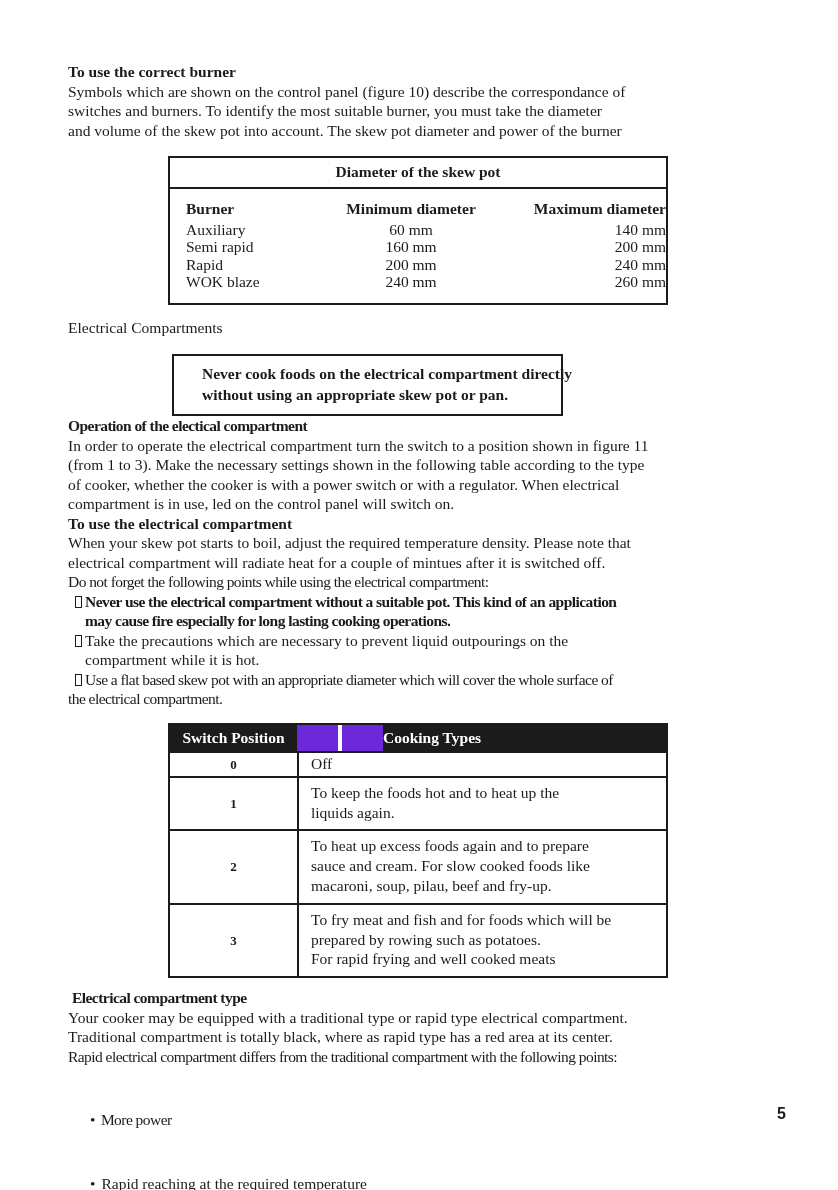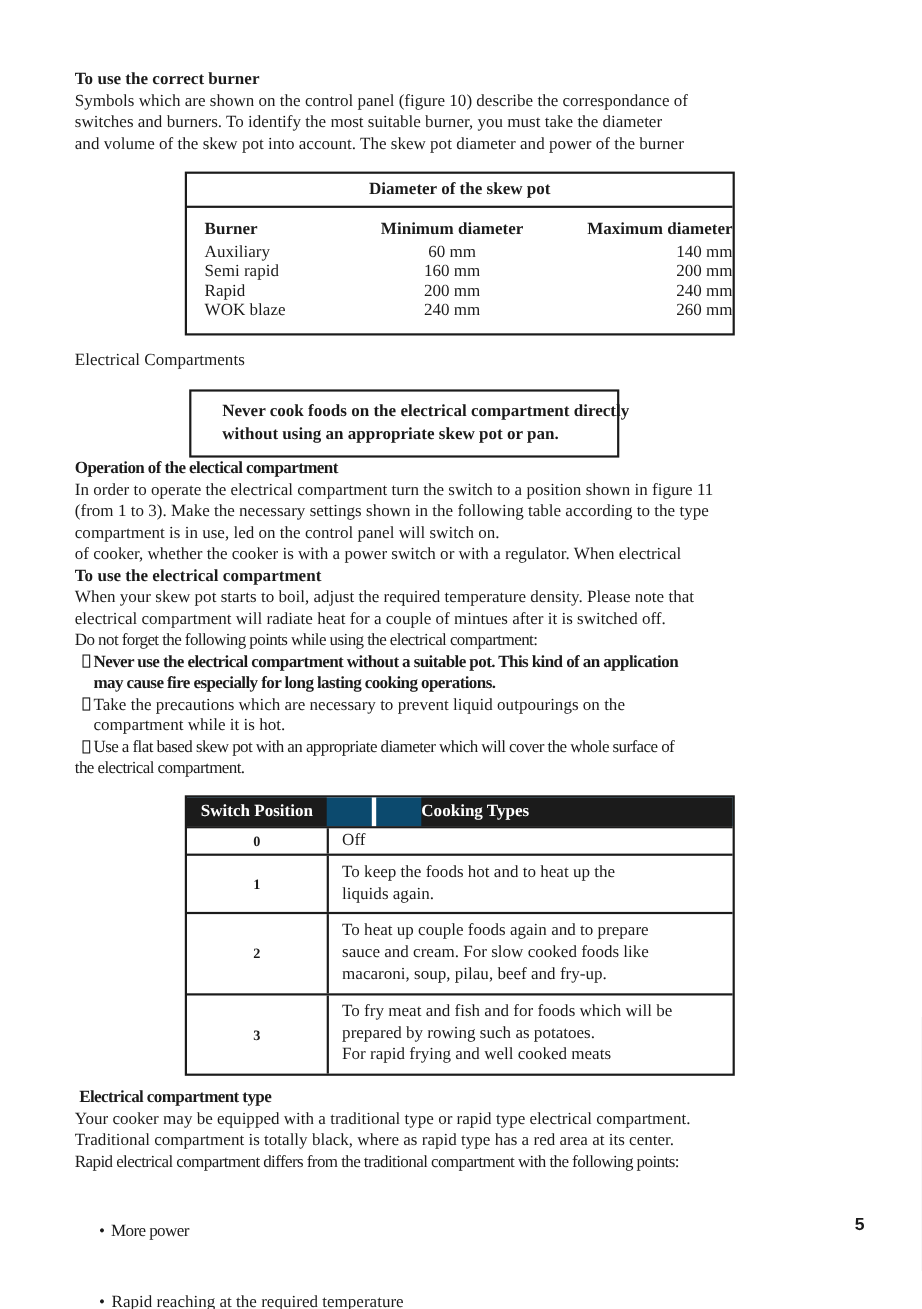--- a/index.html
+++ b/index.html
@@ -39,21 +39,21 @@
   .mt13 { margin-top:13px; }
 
   
   .blt { padding-left:7px; white-space:nowrap; }
   .blt-cont { padding-left:17px; white-space:nowrap; }
   .tofu { display:inline-block; width:7px; height:12px; border:1.5px solid #1b1b1b;
           margin-right:3px; vertical-align:-1px; box-sizing:border-box; }
 
   
   .tbl2 { margin:14px 0 0 100px; width:500px; border:2px solid #1b1b1b; box-sizing:border-box; }
-  .tbl2-head { display:flex; background:#0c4a6e;gap:41px; }
+  .tbl2-head { display:flex; background:#6d28d9;gap:41px; }
   .hc1 { width:127px; background:#1b1b1b; color:#fff; font-weight:bold;
          text-align:center; padding:3px 0 4px; }
   .hgap { width:4px; background:#ffffff; }
   .hc2 { flex:1; background:#1b1b1b; color:#fff; font-weight:bold;
          text-align:left; padding:3px 0 4px; }
   .tbl2-row { display:flex; border-top:2px solid #1b1b1b; }
   .pos { width:129px; border-right:2px solid #1b1b1b; box-sizing:border-box;
          display:flex; align-items:center; justify-content:center;
          font-weight:bold; font-size:13px; }
   .types { flex:1; padding:5px 6px 7px 12px; }
@@ -114,22 +114,22 @@
 
     <div class="warnbox">
       <div class="ln">Never cook foods on the electrical compartment directly</div>
       <div class="ln">without using an appropriate skew pot or pan.</div>
     </div>
 
     <h3 class="h cond mt13">Operation of the electical compartment</h3>
     <div>
       <div class="ln">In order to operate the electrical compartment turn the switch to a position shown in figure 11</div>
       <div class="ln">(from 1 to 3). Make the necessary settings shown in the following table according to the type</div>
+      <div class="ln">of cooker, whether the cooker is with a power switch or with a regulator. When electrical</div>
       <div class="ln">compartment is in use, led on the control panel will switch on.</div>
-      <div class="ln">of cooker, whether the cooker is with a power switch or with a regulator. When electrical</div>
     </div>
 
     <h3 class="h">To use the electrical compartment</h3>
     <div>
       <div class="ln">When your skew pot starts to boil, adjust the required temperature density. Please note that</div>
       <div class="ln">electrical compartment will radiate heat for a couple of mintues after it is switched off.</div>
       <div class="ln cond">Do not forget the following points while using the electrical compartment:</div>
     </div>
 
     <div>
@@ -156,21 +156,21 @@
       <div class="tbl2-row">
         <div class="pos">1</div>
         <div class="types">
           <div class="ln">To keep the foods hot and to heat up the</div>
           <div class="ln">liquids again.</div>
         </div>
       </div>
       <div class="tbl2-row">
         <div class="pos">2</div>
         <div class="types">
-          <div class="ln">To heat up couple foods again and to prepare</div>
+          <div class="ln">To heat up excess foods again and to prepare</div>
           <div class="ln">sauce and cream. For slow cooked foods like</div>
           <div class="ln">macaroni, soup, pilau, beef and fry-up.</div>
         </div>
       </div>
       <div class="tbl2-row">
         <div class="pos">3</div>
         <div class="types">
           <div class="ln">To fry meat and fish and for foods which will be</div>
           <div class="ln">prepared by rowing such as potatoes.</div>
           <div class="ln">For rapid frying and well cooked meats</div>

